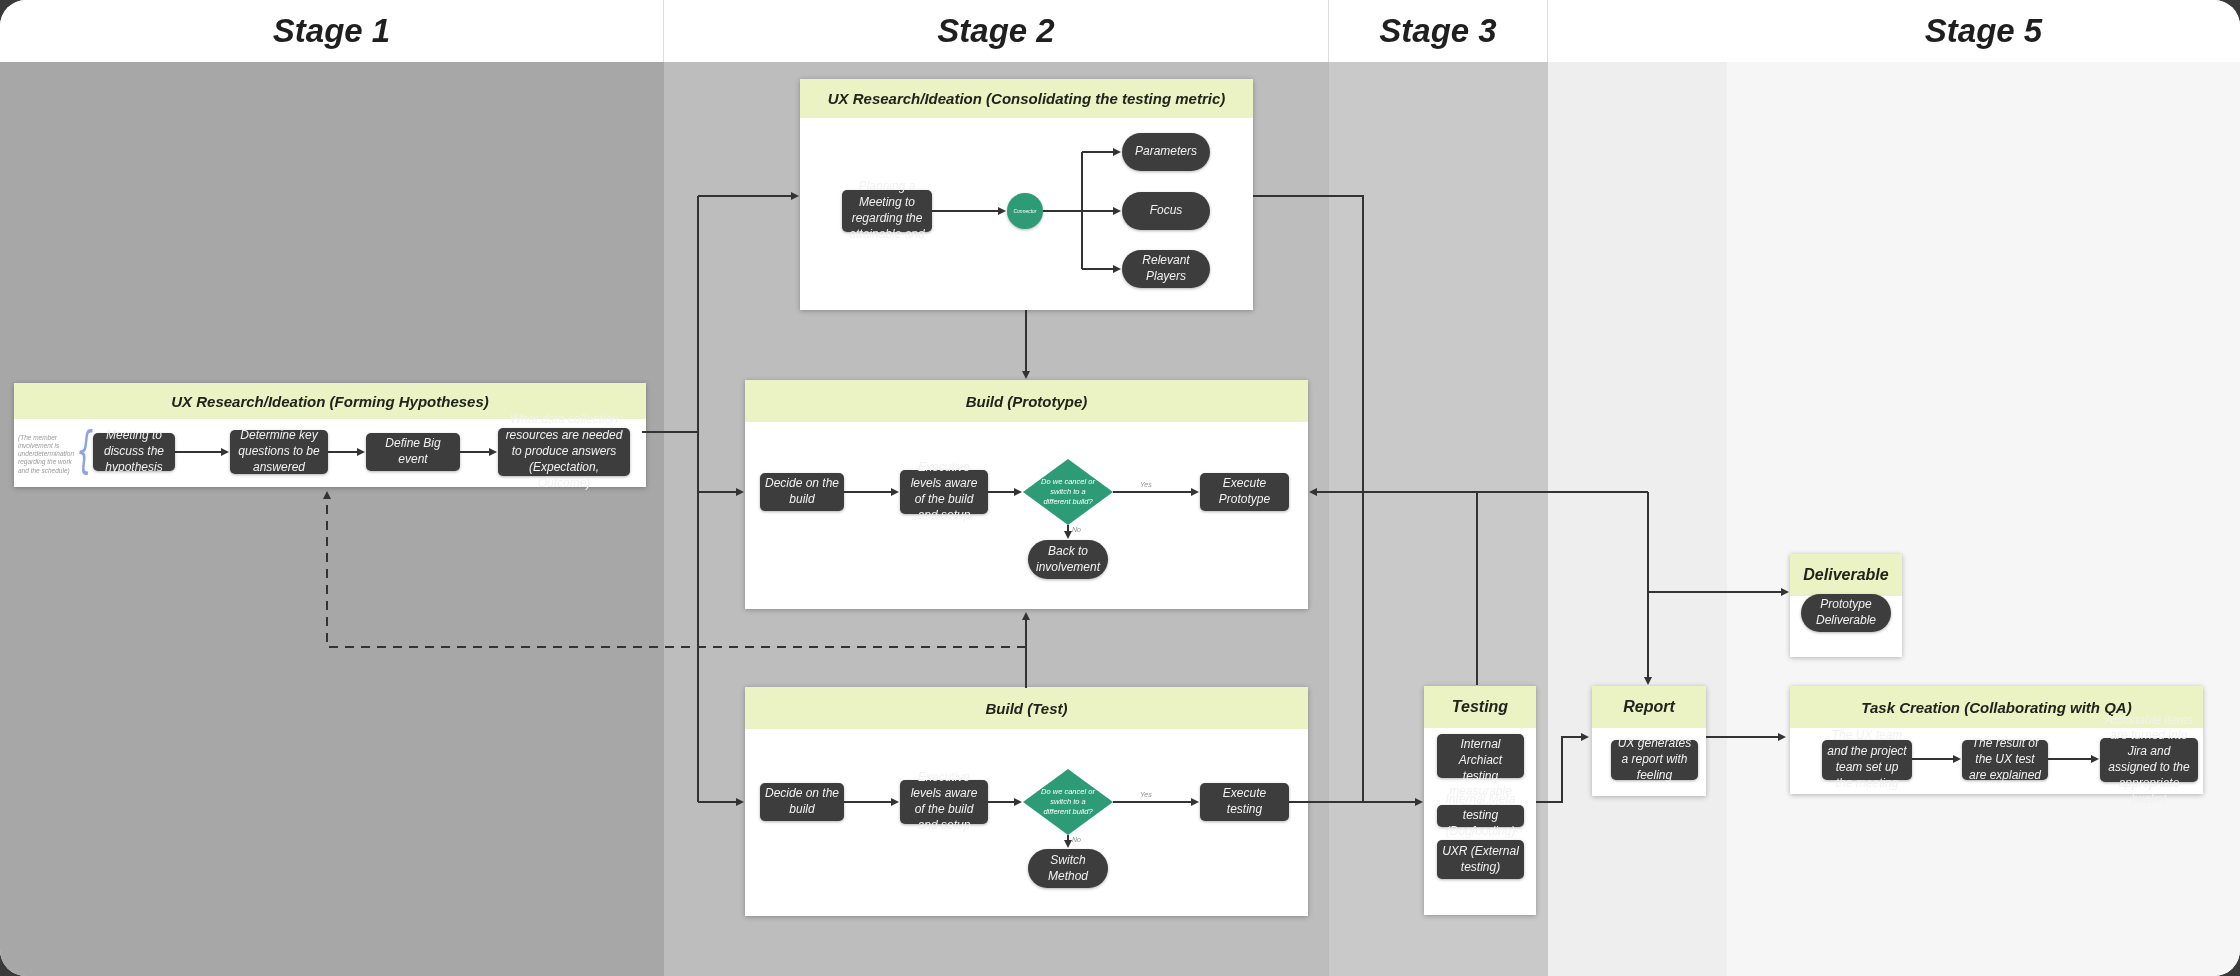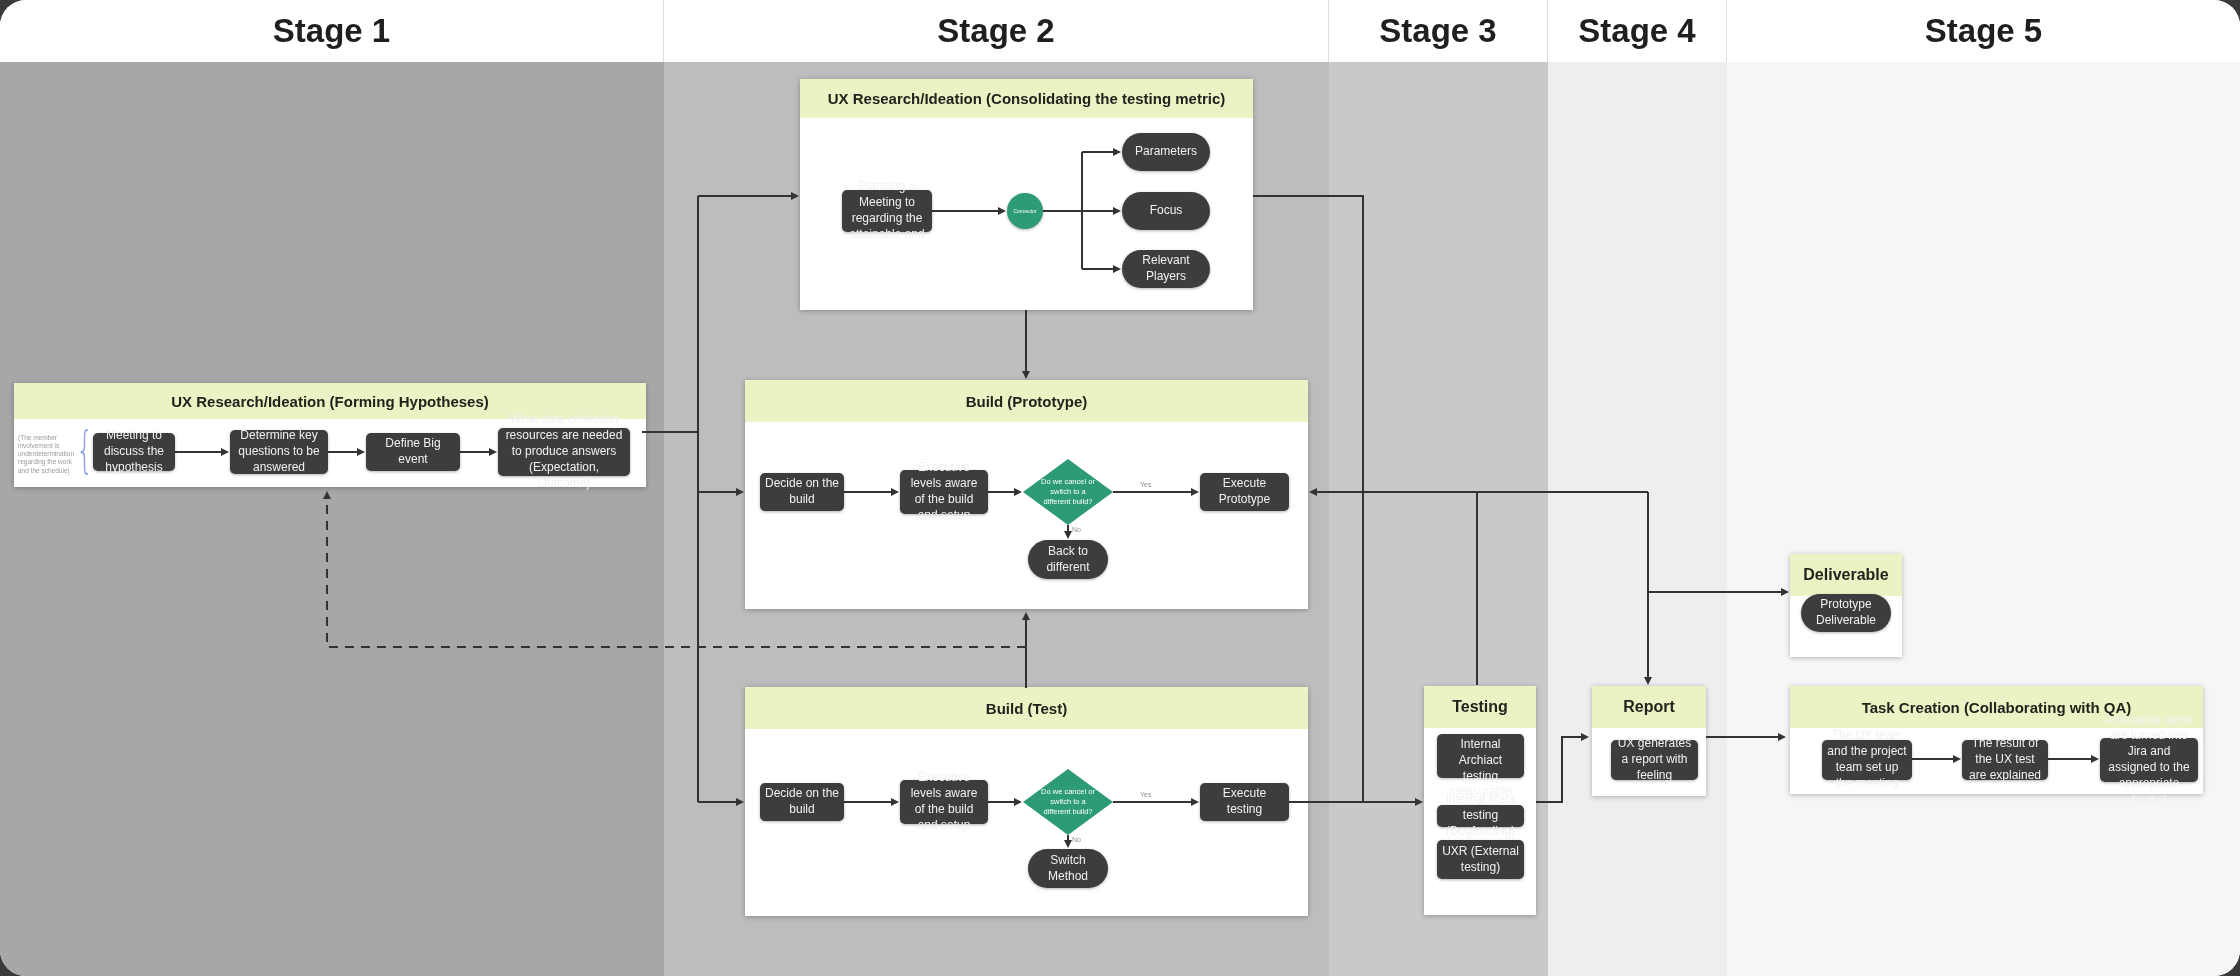--- a/index.html
+++ b/index.html
@@ -1,18 +1,18 @@
 <!DOCTYPE html>
 <html style="--canvas_bg: #3a3a3a; --header_bg: #ffffff; --lane1: #a7a7a7; --lane2: #bdbdbd; --lane3: #c9c9c9; --lane4: #eeeeee; --lane5: #f6f6f6; --container_header: #ebf3c5; --container_body: #ffffff; --node_dark: #3d3d3d; --node_text: #f1f1f1; --green: #2d9b76; --line: #333333; --title_text: #1f1f1f; --note_text: #9a9a9a; --brace: #8da3e6;"><head>
 <meta charset="utf-8">
 <style>
   * { margin:0; padding:0; box-sizing:border-box; }
   html,body { background:var(--canvas_bg,#3a3a3a); }
   body { width:2240px; height:976px; font-family:"Liberation Sans","DejaVu Sans",sans-serif; position:relative; }
-  .board { position:absolute; inset:0; border-radius:26px; overflow:hidden; background:#fff; }
+  .board { position:absolute; inset:0; border-radius:26px; overflow:hidden; background:#fff;font-style:italic; }
 
   
   .lane { position:absolute; top:62px; bottom:0; }
   .lane1 { left:0;     width:664px; background:var(--lane1,#a7a7a7); }
   .lane2 { left:664px; width:665px; background:var(--lane2,#bdbdbd); }
   .lane3 { left:1329px;width:219px; background:var(--lane3,#c9c9c9); }
   .lane4 { left:1548px;width:179px; background:var(--lane4,#eeeeee); }
   .lane5 { left:1727px;width:513px; background:var(--lane5,#f6f6f6); }
 
   
@@ -59,21 +59,20 @@
   <div class="lane lane1"></div>
   <div class="lane lane2"></div>
   <div class="lane lane3"></div>
   <div class="lane lane4"></div>
   <div class="lane lane5"></div>
 
   <div class="hdr">
     <div class="hdr-cell" style="left:0;width:664px">Stage 1</div>
     <div class="hdr-cell" style="left:664px;width:665px">Stage 2</div>
     <div class="hdr-cell" style="left:1329px;width:219px">Stage 3</div>
-    <div class="hdr-cell" style="left:1548px;width:179px">Stage 4</div>
     <div class="hdr-cell" style="left:1727px;width:513px">Stage 5</div>
   </div>
 
   <div class="container" style="left:14px;top:383px;width:632px;height:104px">
     <div class="c-header" style="height:36px">UX Research/Ideation (Forming Hypotheses)</div>
     <div class="c-body" style="height:68px"></div>
   </div>
 
   <div class="container" style="left:745px;top:380px;width:563px;height:229px">
     <div class="c-header" style="height:42px">Build (Prototype)</div>
@@ -177,21 +176,21 @@
   <div class="node pill" style="left:1122px;top:133px;width:88px;height:38px">Parameters</div>
   <div class="node pill" style="left:1122px;top:192px;width:88px;height:38px">Focus</div>
   <div class="node pill" style="left:1122px;top:250px;width:88px;height:38px">Relevant Players</div>
 
   <div class="node" style="left:760px;top:473px;width:84px;height:38px">Decide on the build</div>
   <div class="node" style="left:900px;top:470px;width:88px;height:44px">Executive levels aware of the build and setup</div>
   <div class="diamond" style="left:1023px;top:459px;width:90px;height:66px">
       <span>Do we cancel or switch to a different build?</span>
     </div>
   <div class="node" style="left:1200px;top:473px;width:89px;height:38px">Execute Prototype</div>
-  <div class="node pill" style="left:1028px;top:540px;width:80px;height:39px">Back to different</div>
+  <div class="node pill" style="left:1028px;top:540px;width:80px;height:39px">Back to involvement</div>
   <span class="tinylabel" style="left:1140px;top:481px">Yes</span>
   <span class="tinylabel" style="left:1072px;top:526px">No</span>
 
   <div class="node" style="left:760px;top:783px;width:84px;height:38px">Decide on the build</div>
   <div class="node" style="left:900px;top:780px;width:88px;height:44px">Executive levels aware of the build and setup</div>
   <div class="diamond" style="left:1023px;top:769px;width:90px;height:66px">
       <span>Do we cancel or switch to a different build?</span>
     </div>
   <div class="node" style="left:1200px;top:783px;width:89px;height:38px">Execute testing</div>
   <div class="node pill" style="left:1028px;top:849px;width:80px;height:39px">Switch Method</div>

